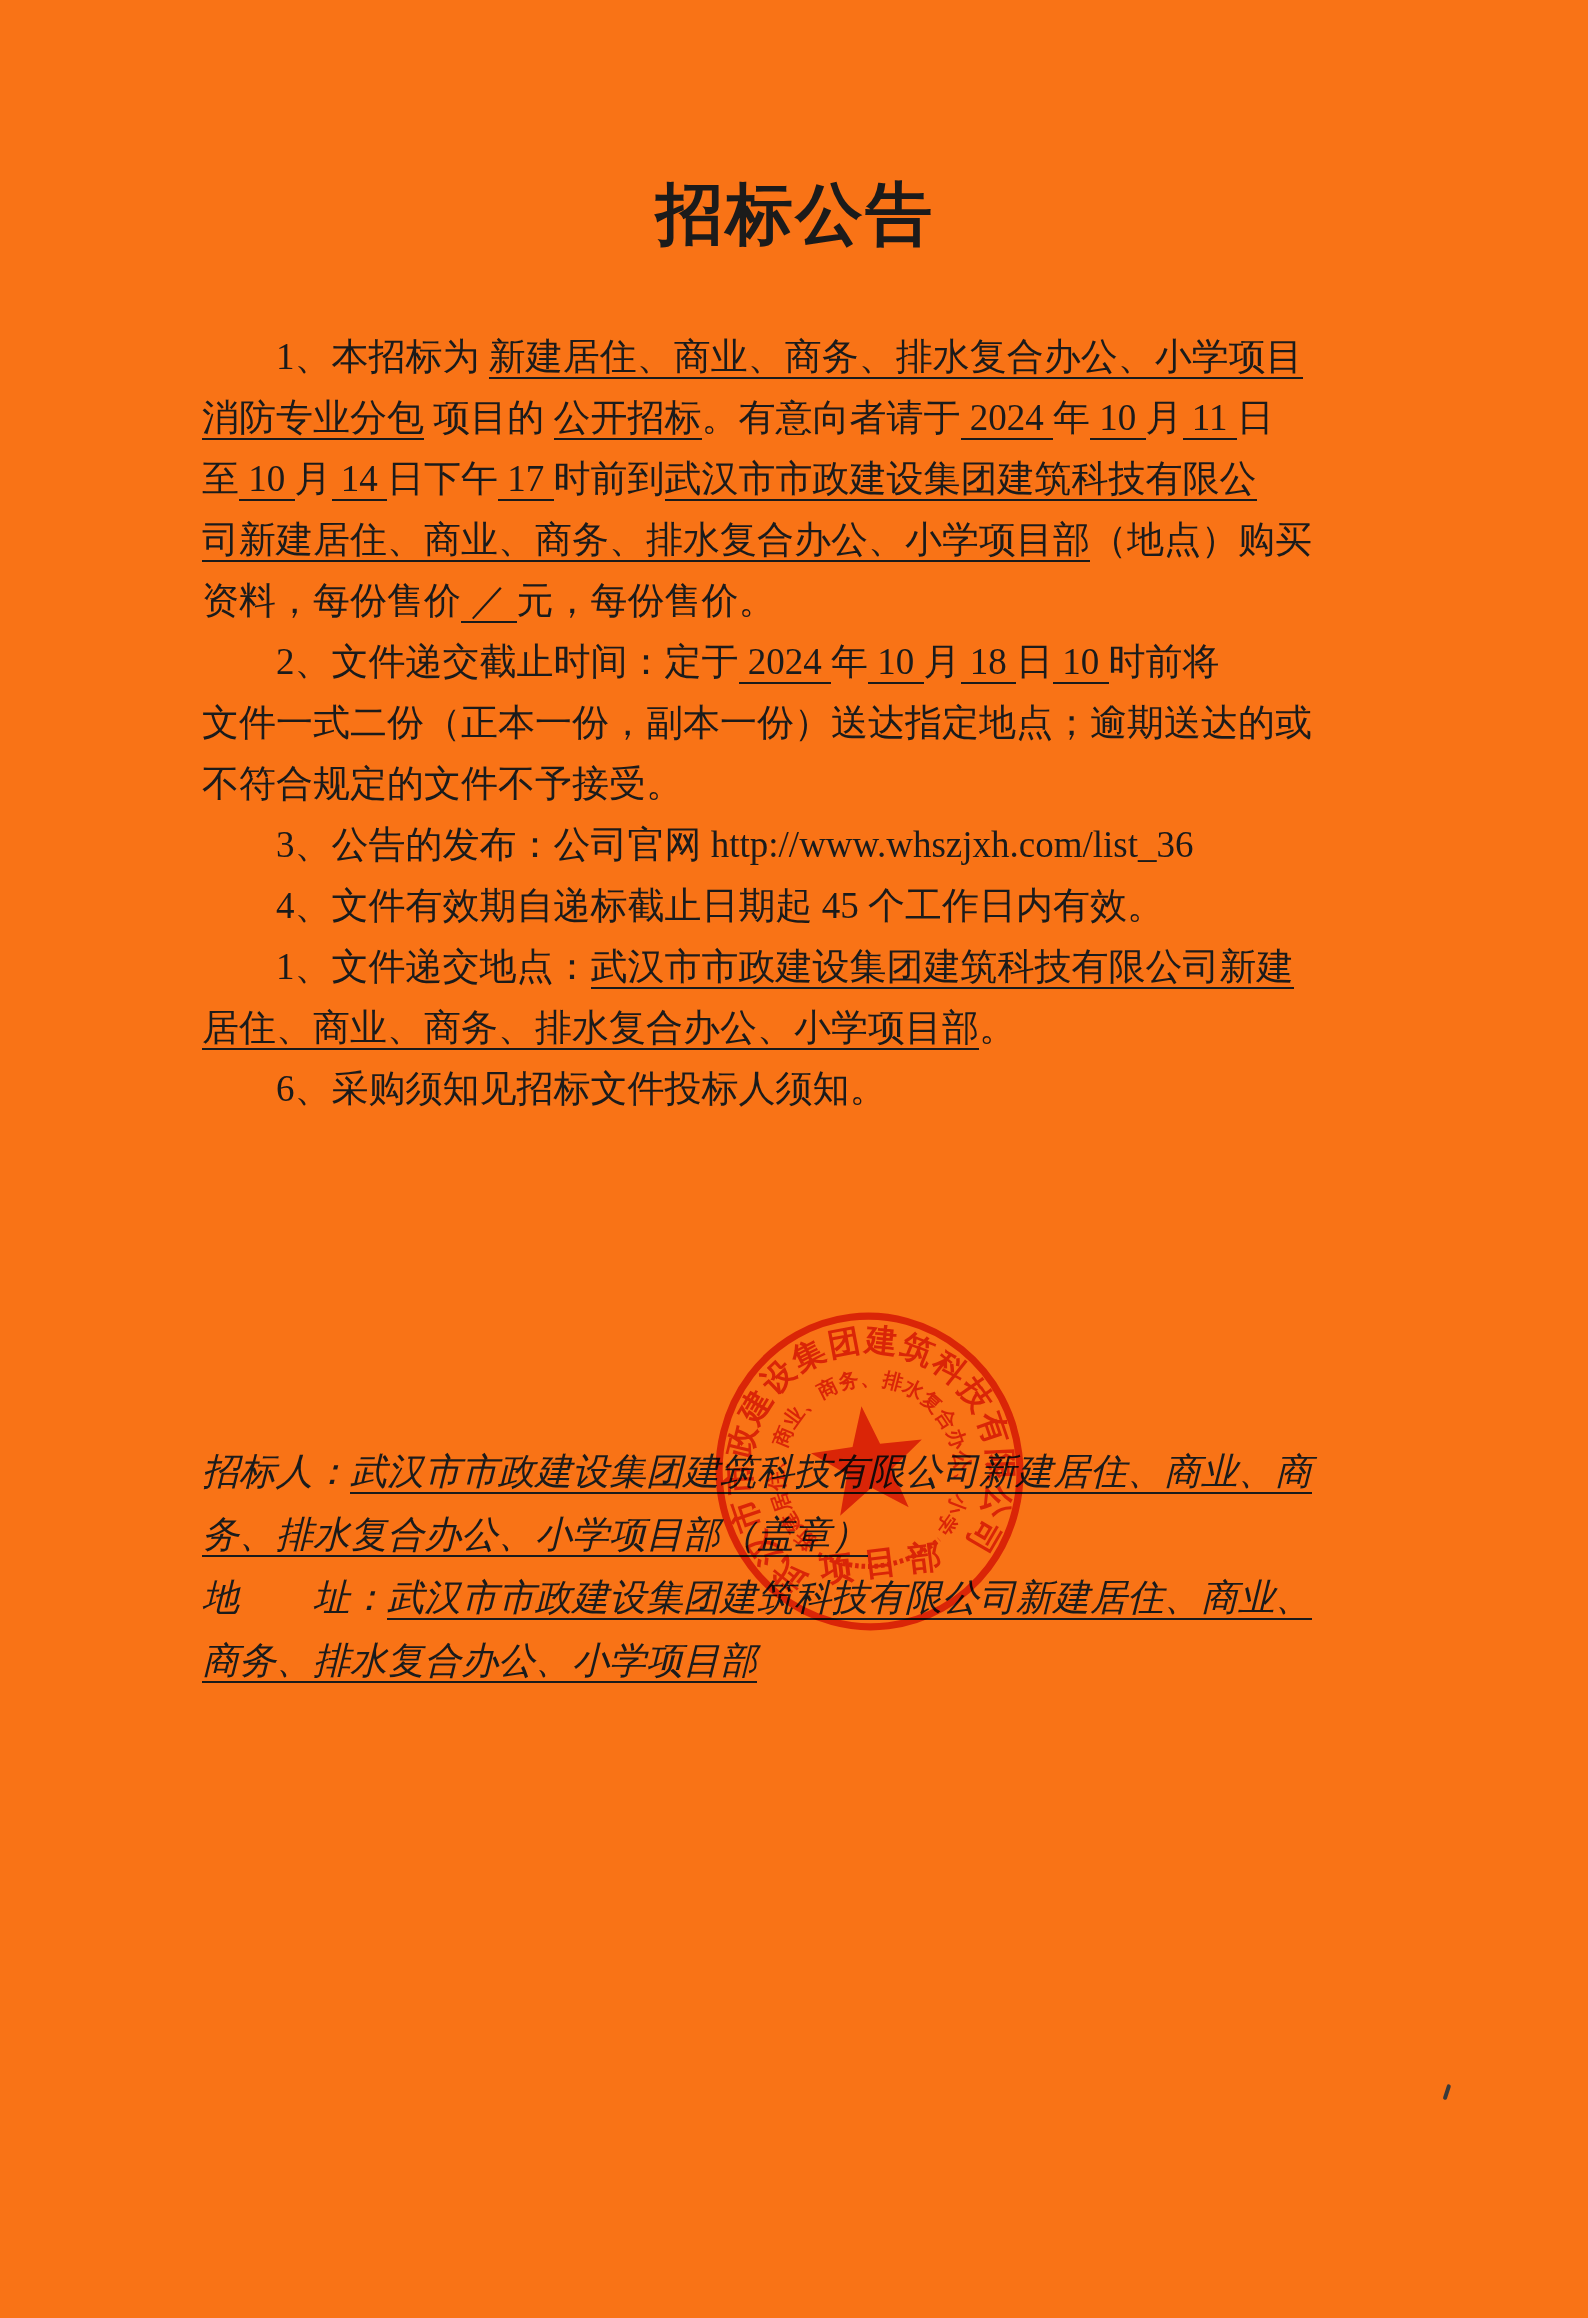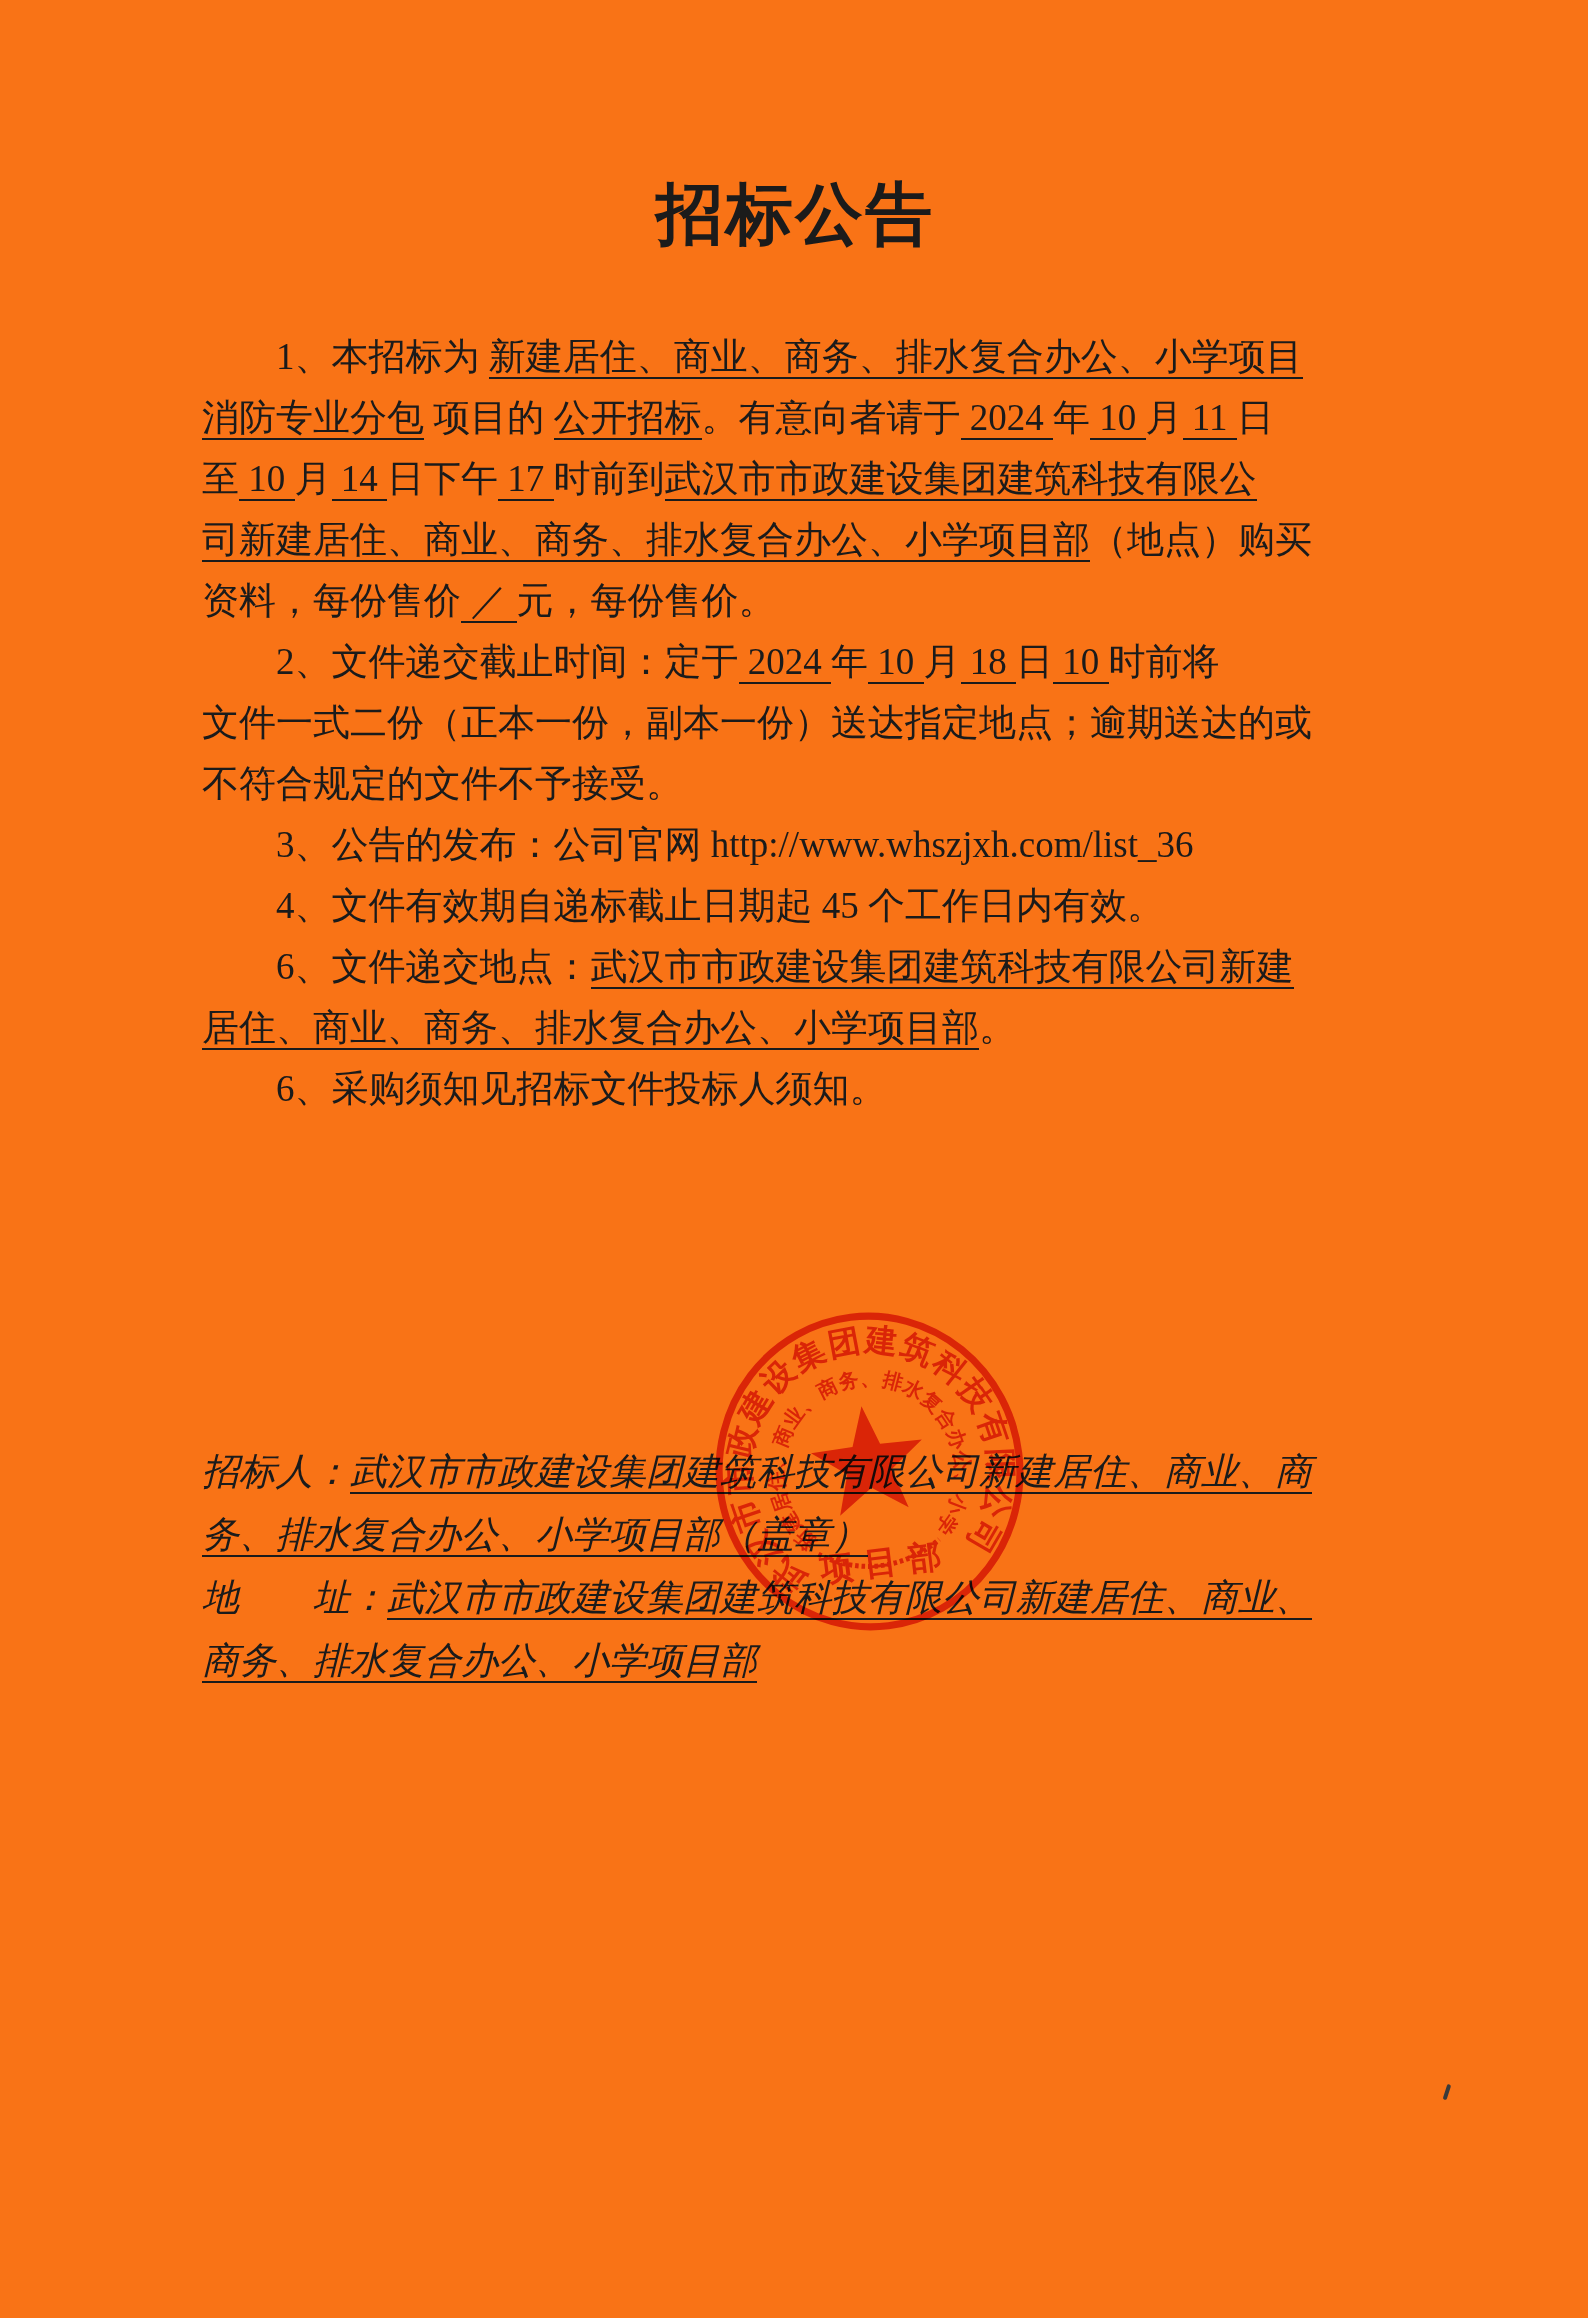--- a/index.html
+++ b/index.html
@@ -56,21 +56,21 @@
       <div class="line indent"><span>1、本招标为 </span><span class="u">新建居住、商业、商务、排水复合办公、小学项目</span></div>
       <div class="line"><span class="u">消防专业分包</span><span> 项目的 </span><span class="u">公开招标</span><span>。有意向者请于</span><span class="u"> 2024 </span><span>年</span><span class="u"> 10 </span><span>月</span><span class="u"> 11 </span><span>日</span></div>
       <div class="line"><span>至</span><span class="u"> 10 </span><span>月</span><span class="u"> 14 </span><span>日下午</span><span class="u"> 17 </span><span>时前到</span><span class="u">武汉市市政建设集团建筑科技有限公</span></div>
       <div class="line"><span class="u">司新建居住、商业、商务、排水复合办公、小学项目部</span><span>（地点）购买</span></div>
       <div class="line"><span>资料，每份售价</span><span class="u">  ／  </span><span>元，每份售价。</span></div>
       <div class="line indent"><span>2、文件递交截止时间：定于</span><span class="u"> 2024 </span><span>年</span><span class="u"> 10 </span><span>月</span><span class="u"> 18 </span><span>日</span><span class="u"> 10 </span><span>时前将</span></div>
       <div class="line"><span>文件一式二份（正本一份，副本一份）送达指定地点；逾期送达的或</span></div>
       <div class="line"><span>不符合规定的文件不予接受。</span></div>
       <div class="line indent"><span>3、公告的发布：公司官网 http://www.whszjxh.com/list_36</span></div>
       <div class="line indent"><span>4、文件有效期自递标截止日期起 45 个工作日内有效。</span></div>
-      <div class="line indent"><span>6、文件递交地点：</span><span class="u">武汉市市政建设集团建筑科技有限公司新建</span></div>
+      <div class="line indent"><span>1、文件递交地点：</span><span class="u">武汉市市政建设集团建筑科技有限公司新建</span></div>
       <div class="line"><span class="u">居住、商业、商务、排水复合办公、小学项目部</span><span>。</span></div>
       <div class="line indent"><span>6、采购须知见招标文件投标人须知。</span></div>
     </div>
 
   <div class="footer-text">
       <div class="line"><span>招标人：</span><span class="u">武汉市市政建设集团建筑科技有限公司新建居住、商业、商</span></div>
       <div class="line"><span class="u">务、排水复合办公、小学项目部（盖章）</span></div>
       <div class="line"><span>地　　址：</span><span class="u">武汉市市政建设集团建筑科技有限公司新建居住、商业、</span></div>
       <div class="line"><span class="u">商务、排水复合办公、小学项目部</span></div>
     </div>

